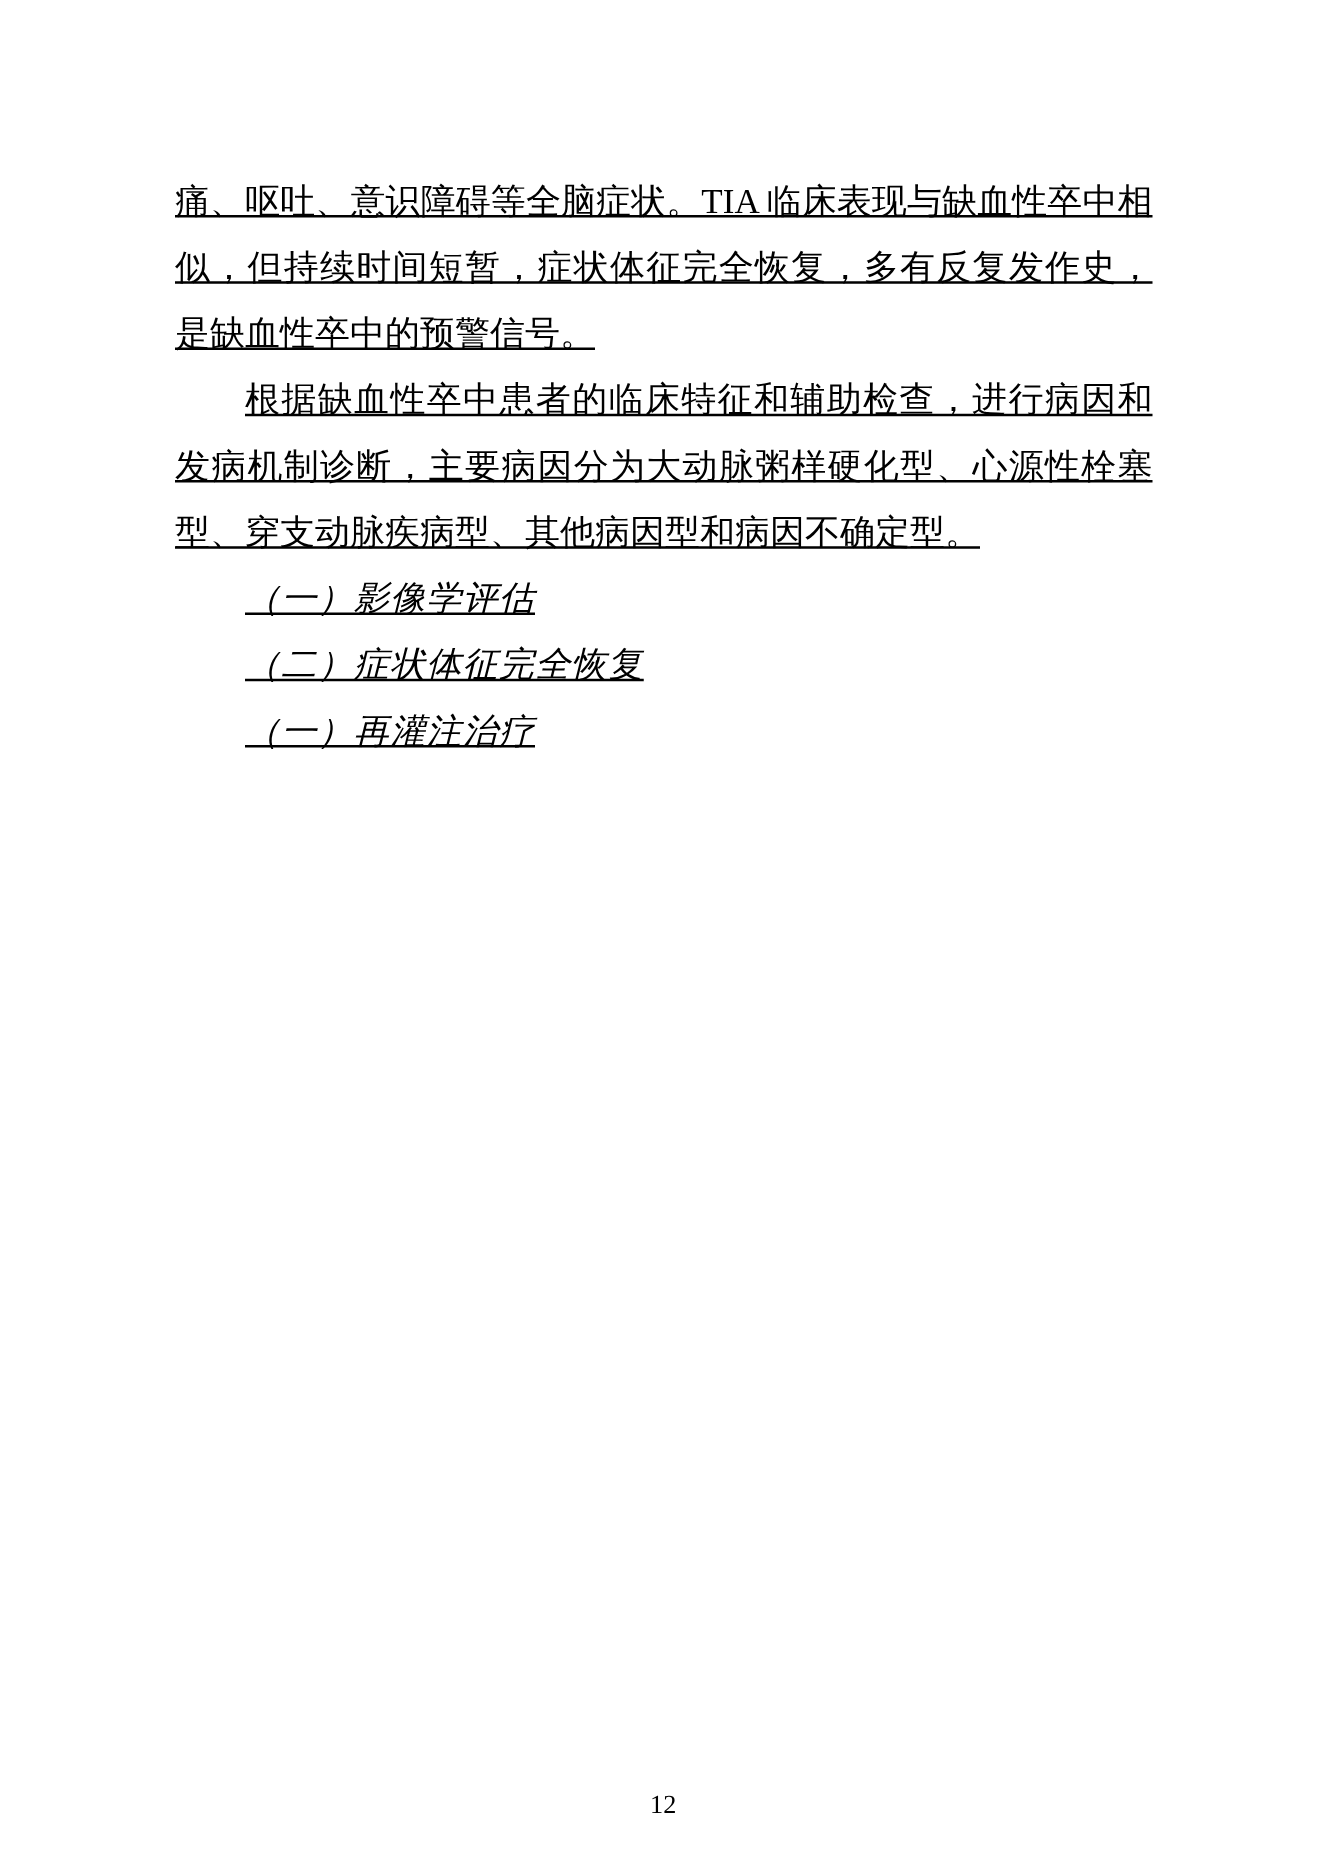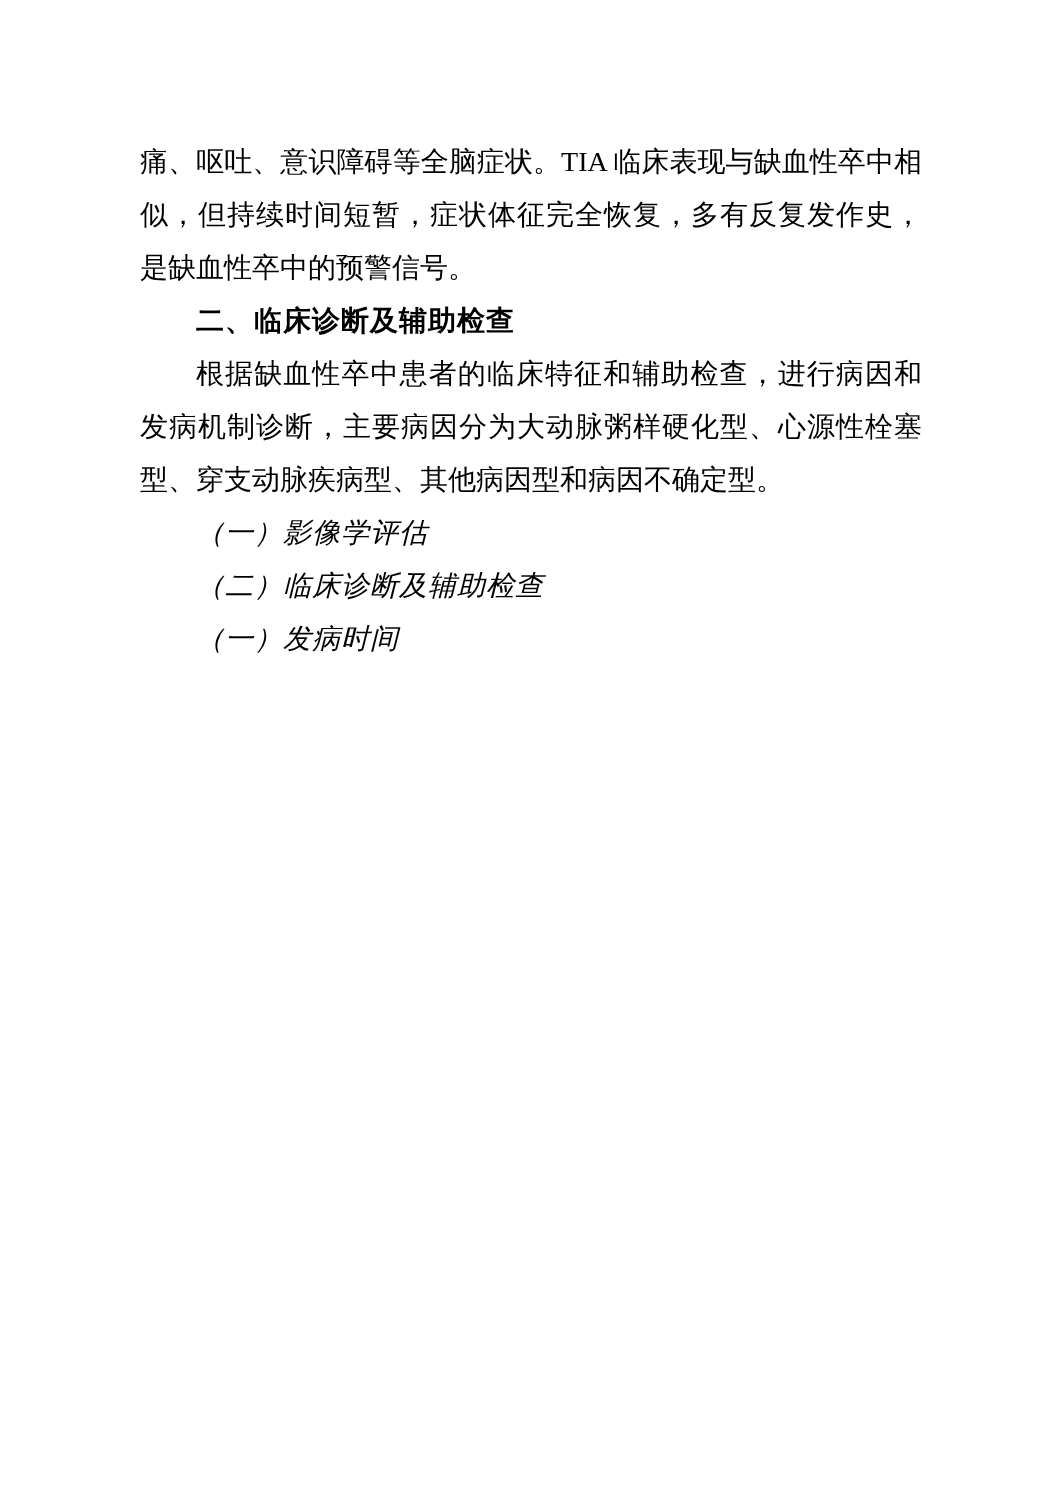--- a/index.html
+++ b/index.html
@@ -23,20 +23,21 @@
     width: 782px;
   }
   .content p {
     margin: 0;
     padding: 0;
     font-size: 28px;
     line-height: 53px;
     text-align: justify;
     text-align-last: left;
     word-break: break-word;
+    text-decoration: underline;
   }
   
   .p-noindent {
     text-indent: 0;
   }
   
   .p-body {
     text-indent: 2em;
   }
   
@@ -68,19 +69,19 @@
     line-height: 30px;
     font-family: "Liberation Serif", "DejaVu Serif", serif;
   }
 </style>
 </head>
 <body>
 
 <div class="page">
   <div class="content">
     <p class="p-noindent">痛、呕吐、意识障碍等全脑症状。TIA 临床表现与缺血性卒中相似，但持续时间短暂，症状体征完全恢复，多有反复发作史，是缺血性卒中的预警信号。</p>
-    <p class="p-h1">二、临床诊断及辅助检查</p>
     <p class="p-body">根据缺血性卒中患者的临床特征和辅助检查，进行病因和发病机制诊断，主要病因分为大动脉粥样硬化型、心源性栓塞型、穿支动脉疾病型、其他病因型和病因不确定型。</p>
     <p class="p-h2">（一）影像学评估</p>
-    <p class="p-h2">（二）临床诊断及辅助检查</p>
-    <p class="p-h2">（一）发病时间</p>
+    <p class="p-h2">（二）症状体征完全恢复</p>
+    <p class="p-h2">（一）再灌注治疗</p>
   </div>
+  <div class="footer">12</div>
 </div>
 
 </body></html>

